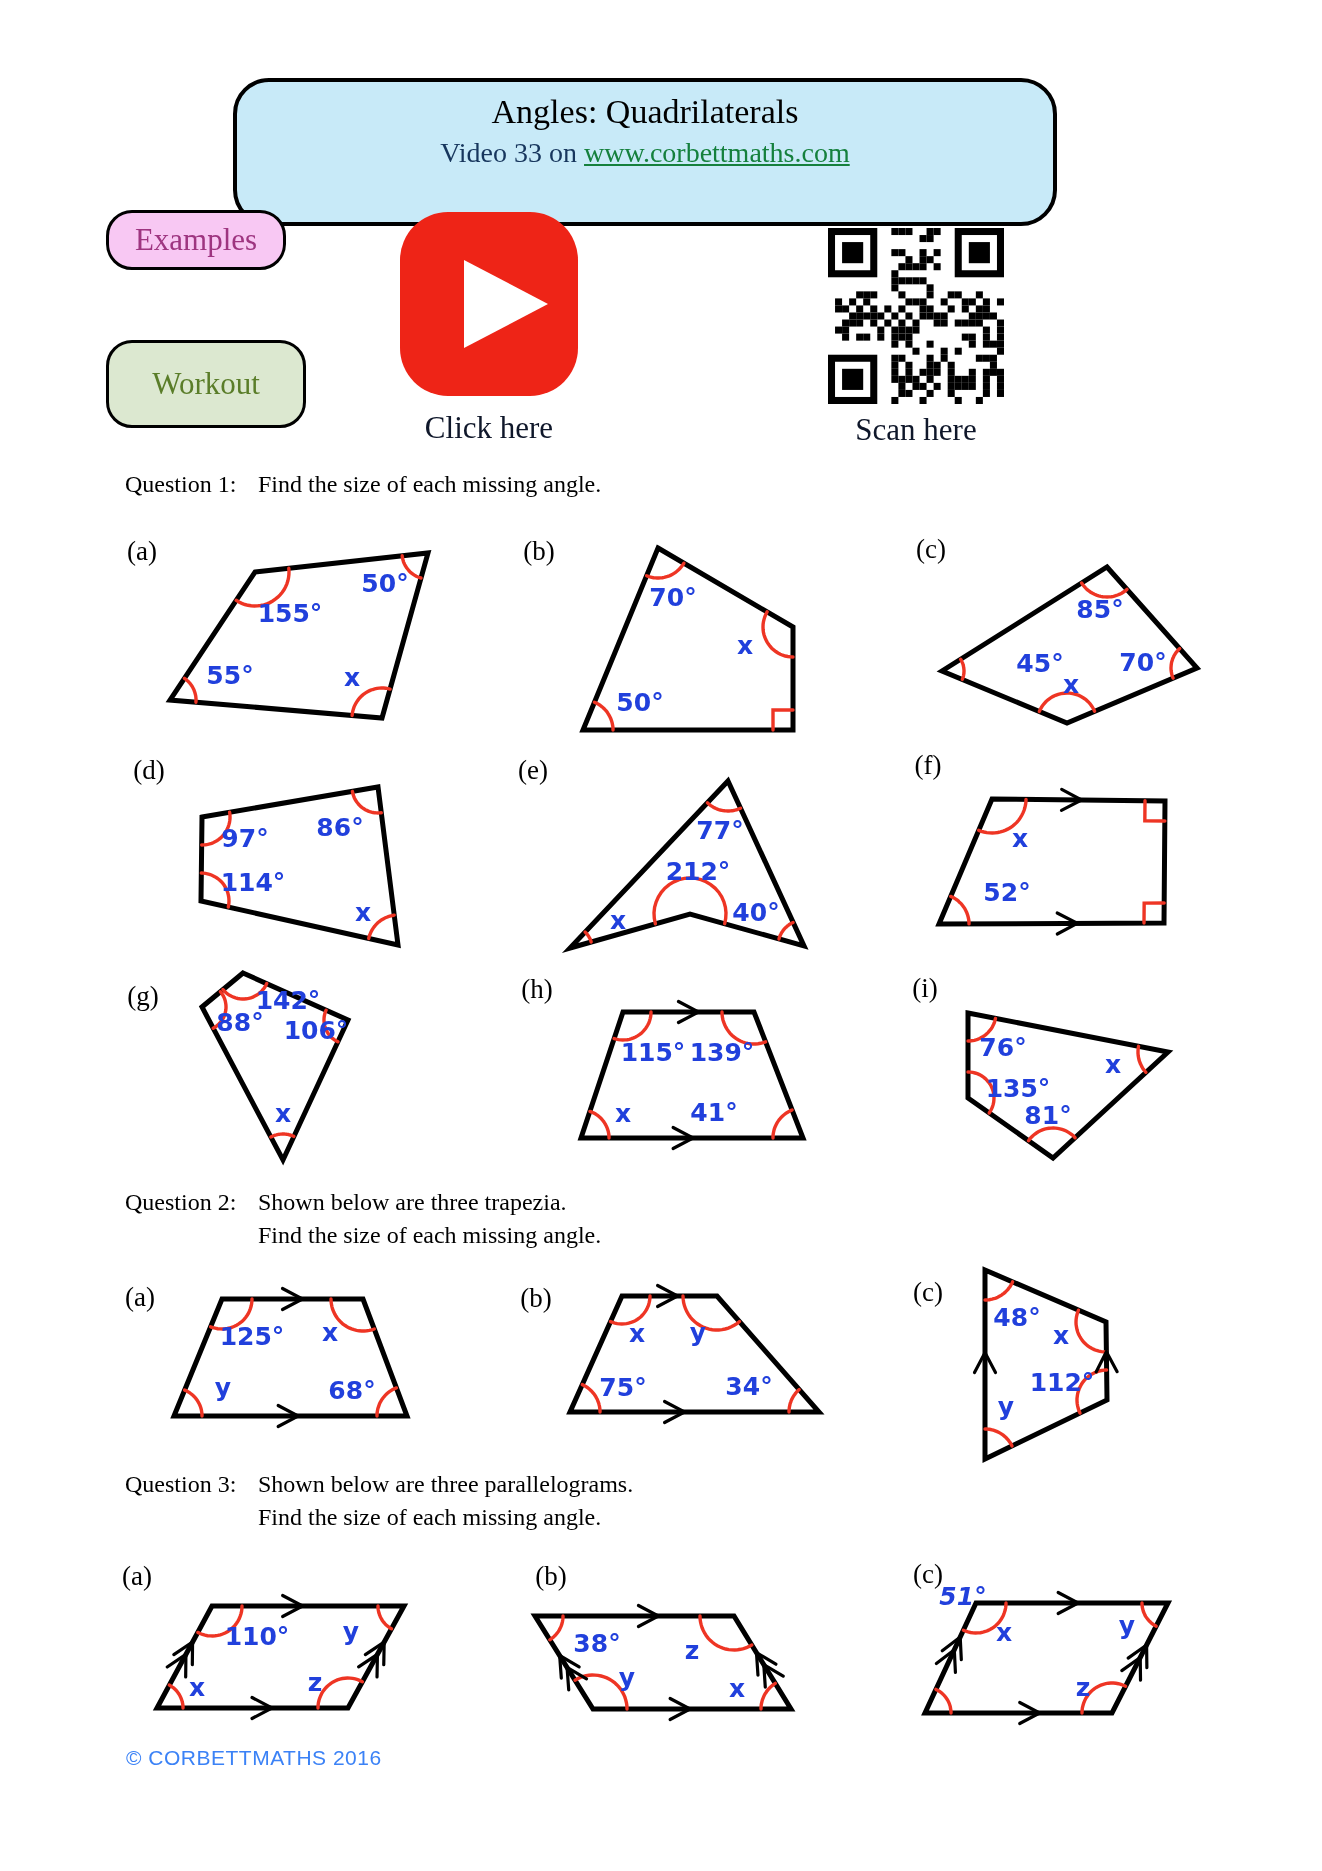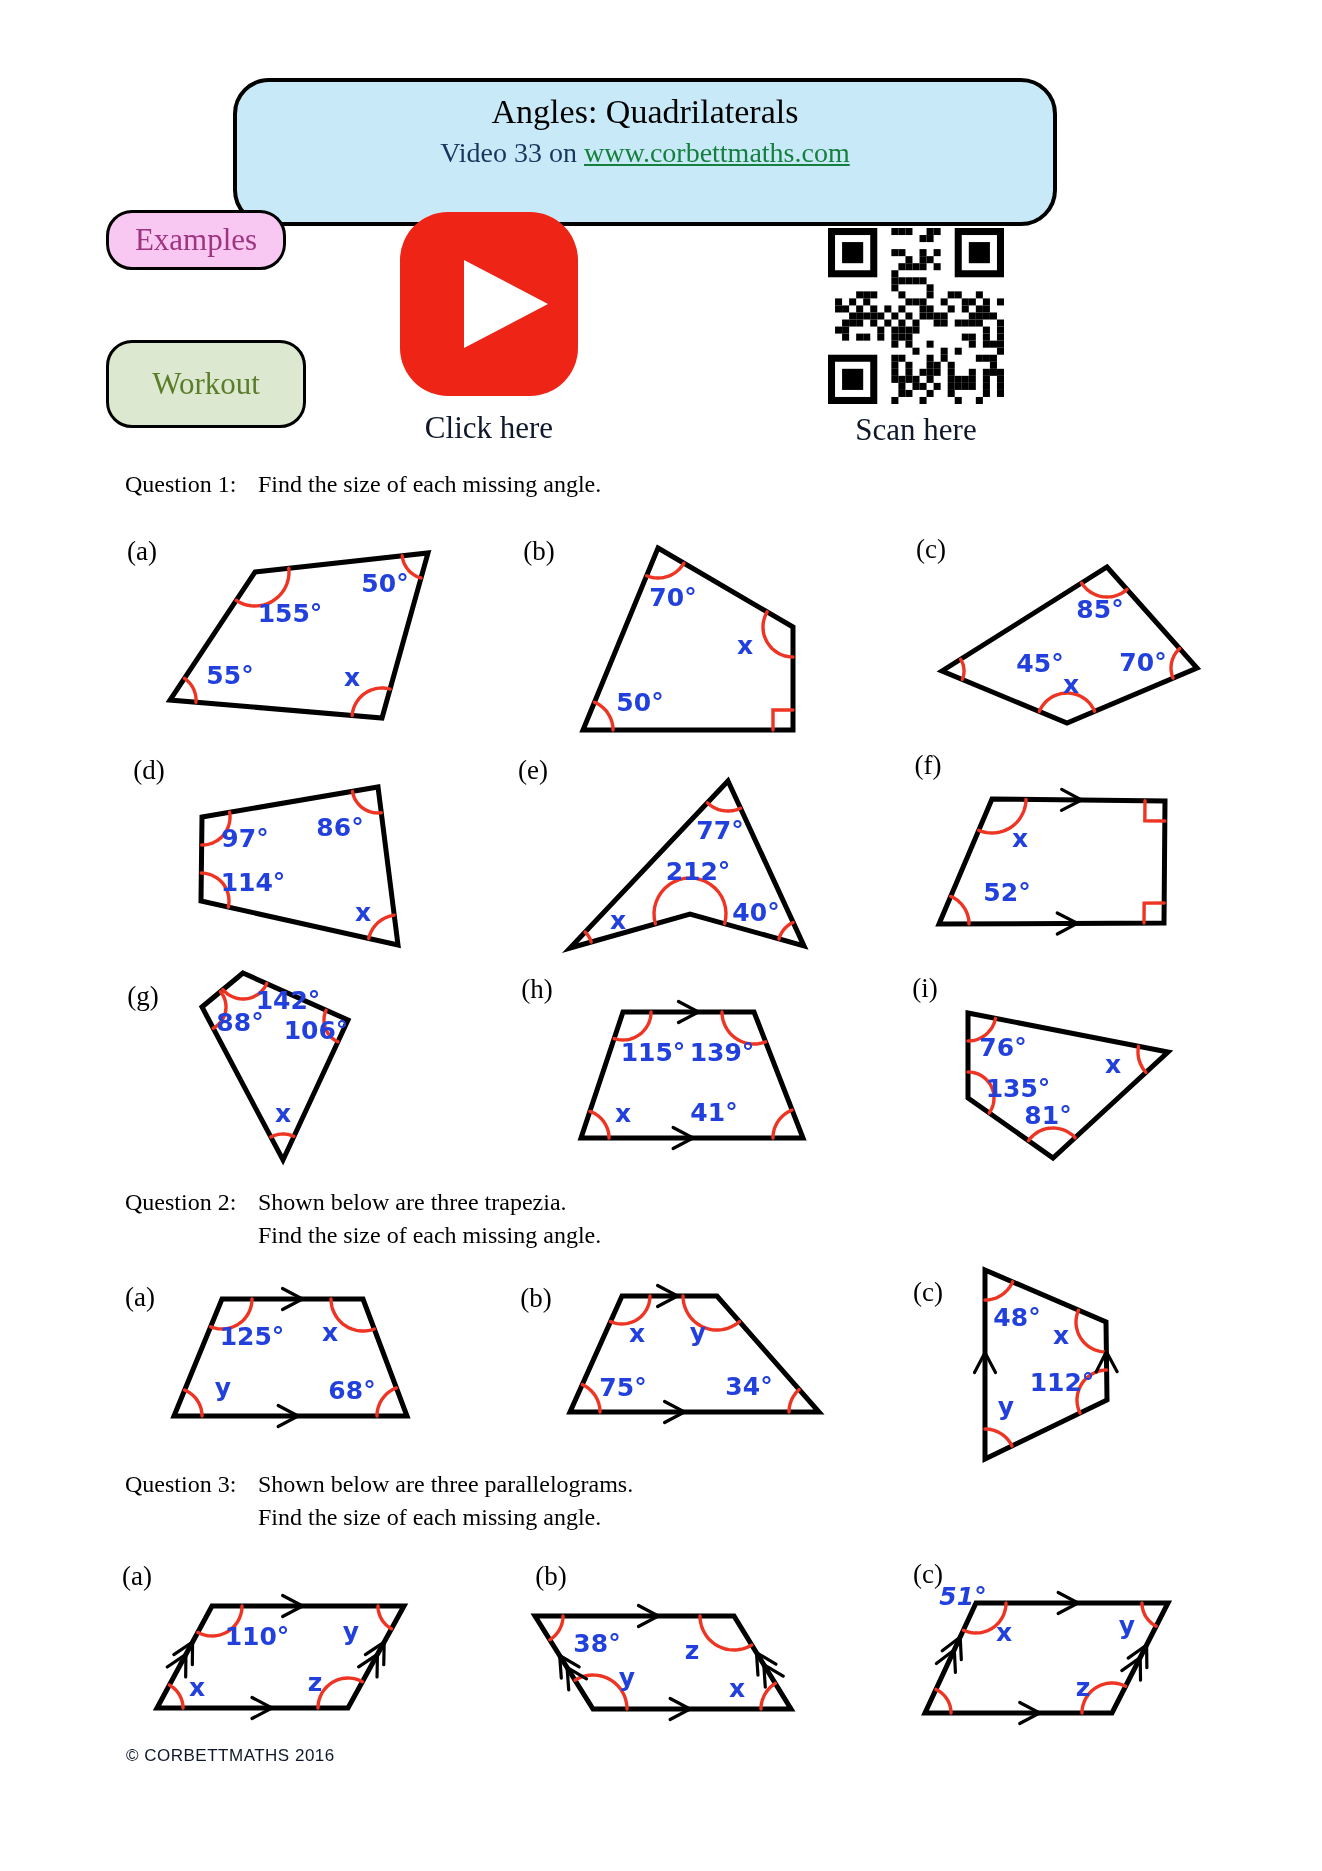--- a/index.html
+++ b/index.html
@@ -20,21 +20,21 @@
   .btn{position:absolute;border:3px solid #000;border-radius:26px;box-sizing:border-box;
        display:flex;align-items:center;justify-content:center;font-size:31px;cursor:pointer;}
   .btn.examples{left:106px;top:210px;width:180px;height:60px;background:#f8c8f3;color:#9e3580;}
   .btn.workout{left:106px;top:340px;width:200px;height:88px;background:#dce8d0;color:#5a7d29;}
   .play{position:absolute;left:400px;top:212px;width:178px;height:184px;background:#ee2417;
         border-radius:48px;cursor:pointer;}
   .caption{position:absolute;transform:translateX(-50%);font-size:31px;color:#0f172a;white-space:nowrap;}
   #qr{position:absolute;left:828px;top:228px;width:176px;height:176px;background:#fff;}
   .qtext{position:absolute;font-size:24px;color:#000;white-space:nowrap;}
   .footer{position:absolute;left:126px;top:1746px;font-family:"Liberation Sans",sans-serif;
-          font-size:17px;letter-spacing:0.5px;color:#0f172a;}
+          font-size:21px;letter-spacing:0.5px;color:#3b82f6;}
   .diagram-letter{position:absolute;transform:translate(-50%,-50%);font-size:27px;color:#000;white-space:nowrap;}
   .angle-label{position:absolute;transform:translate(-50%,-50%);color:#2140dc;white-space:nowrap;
                font-family:"DejaVu Sans",sans-serif;font-weight:600;font-size:25px;}
 </style>
 </head>
 <body>
 
 <div id="page">
   <svg id="diagram-layer">
       <g>

